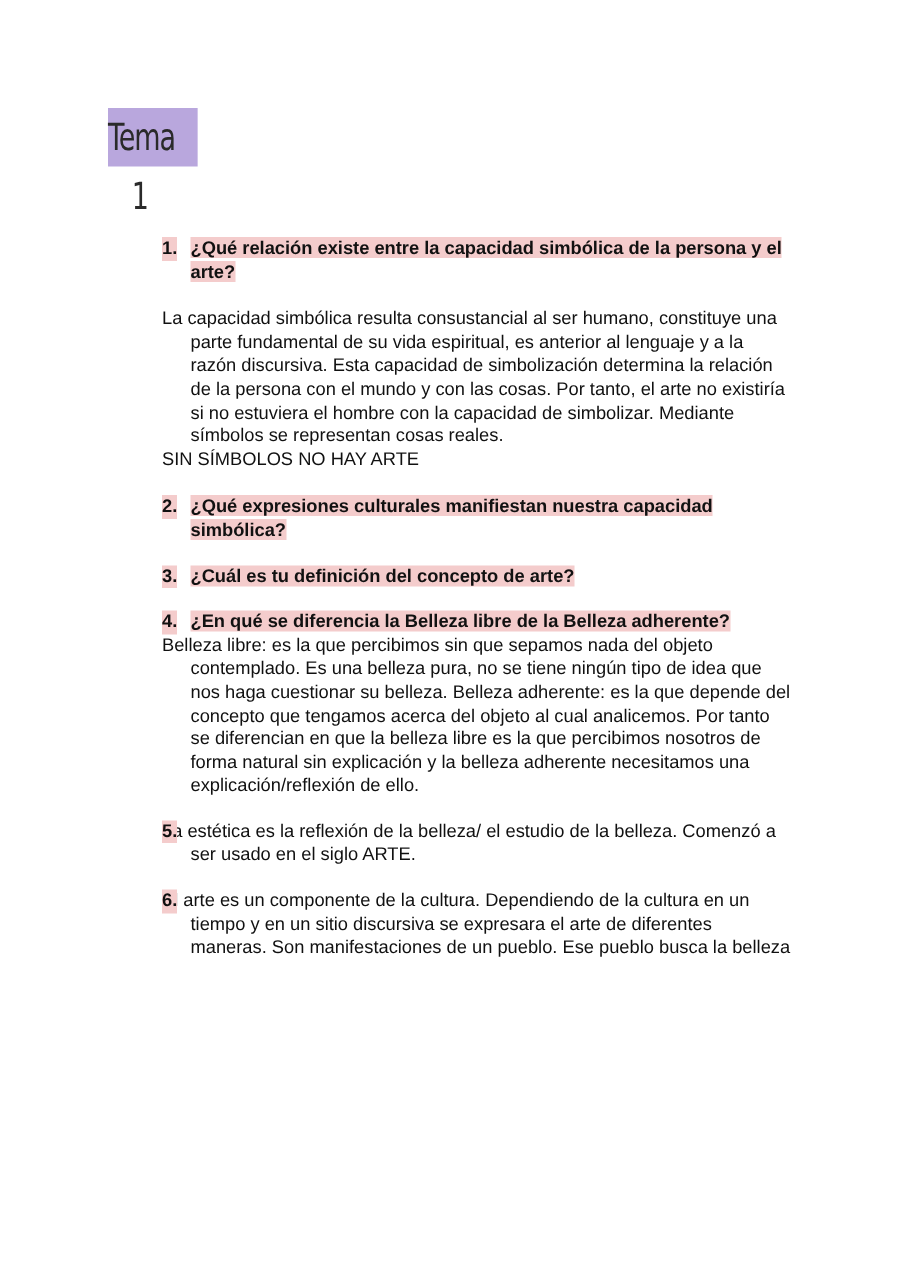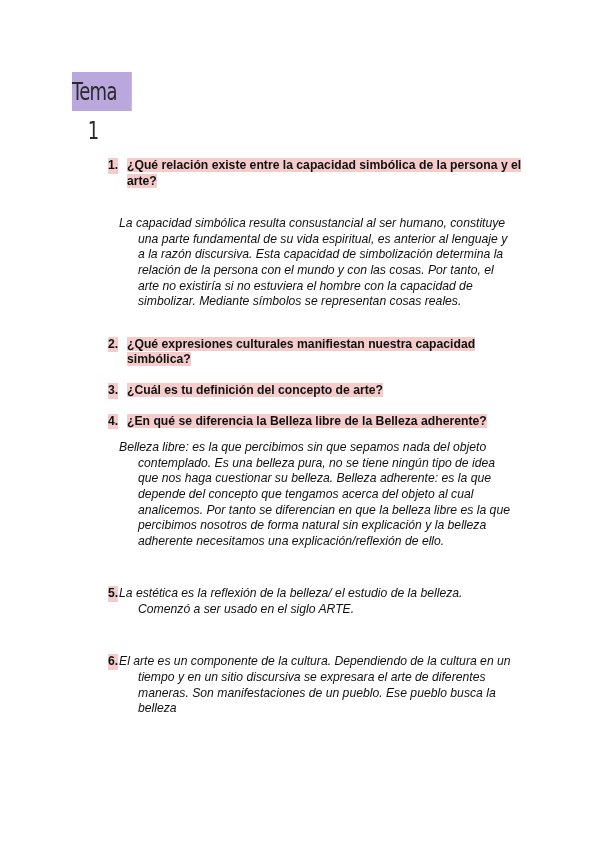--- a/index.html
+++ b/index.html
@@ -8,36 +8,37 @@
     position: absolute; left: 72px; top: 72px; width: 59px; height: 39px;
     background: #b9a7dd;
     font-family: "DejaVu Sans", sans-serif; font-size: 25px; letter-spacing: -1px;
     color: #2a2a2a; line-height: 39px; text-align: center; transform: scaleX(0.72); transform-origin: left center;
     padding-right: 24px; box-sizing: content-box;
   }
   .content { position: absolute; left: 108px; top: 158px; width: 420px; font-size: 12.2px; line-height: 15.6px; }
   .q { position: relative; padding-left: 19px; font-weight: bold; margin: 0; }
   .q .num { position: absolute; left: 0; top: 0; }
   .q .hl { background: #f4cccc; }
-  .a { padding-left: 19px; text-indent: -19px; margin: 11px; font-style: italic; }
+  .a { padding-left: 19px; text-indent: -19px; margin: 0; }
   .plain { margin: 0; }
   .gap-l { height: 16px; }
   .gap-m { height: 15px; }
 </style>
 </head>
 <body>
 
 <div class="title">Tema 1</div>
 
 <div class="content">
 
   <div>
     <p class="q"><span class="num hl">1.</span><span class="hl">¿Qué relación existe entre la capacidad simbólica de la persona y el arte?</span></p>
     <div class="gap-l"></div>
     <p class="a">La capacidad simbólica resulta consustancial al ser humano, constituye una parte fundamental de su vida espiritual, es anterior al lenguaje y a la razón discursiva. Esta capacidad de simbolización determina la relación de la persona con el mundo y con las cosas. Por tanto, el arte no existiría si no estuviera el hombre con la capacidad de simbolizar. Mediante símbolos se representan cosas reales.</p>
+    <p class="plain">SIN SÍMBOLOS NO HAY ARTE</p>
   </div>
   <div class="gap-l"></div>
 
   <div>
     <p class="q"><span class="num hl">2.</span><span class="hl">¿Qué expresiones culturales manifiestan nuestra capacidad simbólica?</span></p>
   </div>
   <div class="gap-m"></div>
 
   <div>
     <p class="q"><span class="num hl">3.</span><span class="hl">¿Cuál es tu definición del concepto de arte?</span></p>

